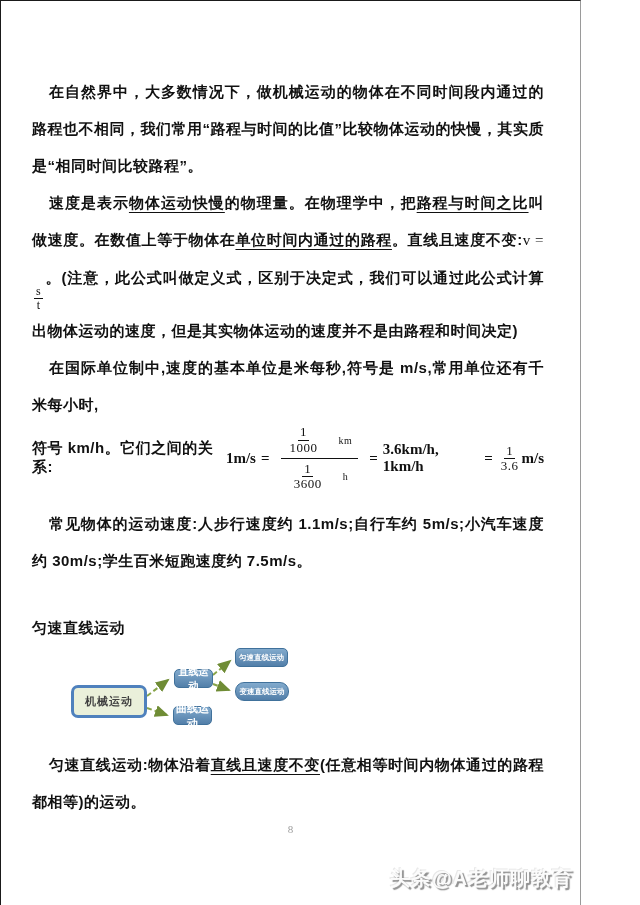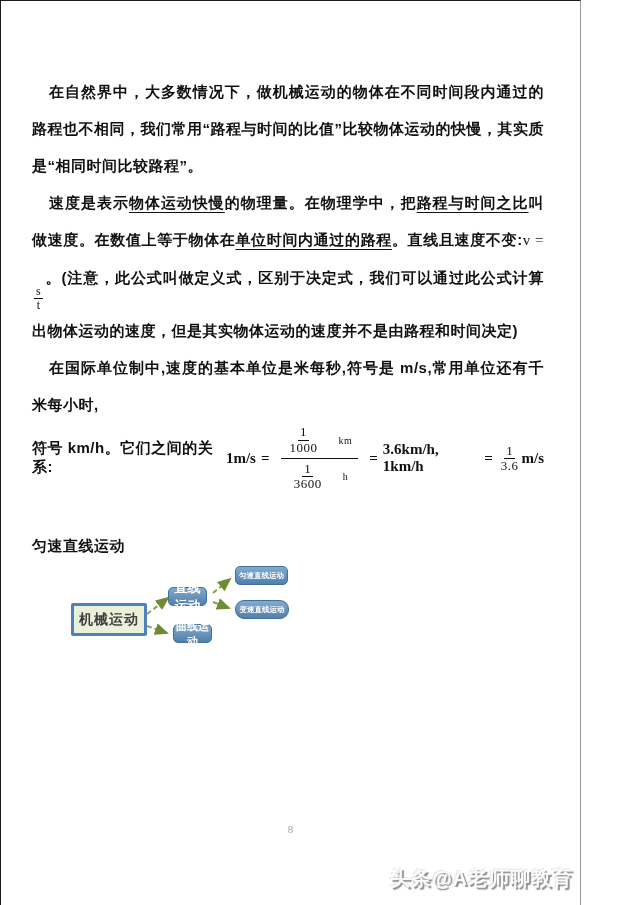--- a/index.html
+++ b/index.html
@@ -42,28 +42,28 @@
   .mrow .frac { vertical-align:middle; margin:0 1px; font-size:13px; }
   .unit { font-size:10px; margin-left:18px; }
   
   .diagram { position:relative; height:100px; margin-top:0; }
   .dnode {
     position:absolute; display:flex; align-items:center; justify-content:center;
     box-sizing:border-box; text-align:center;
   }
   .dnode.root {
     left:39px; top:39px; width:76px; height:33px;
-    background:#eaf0da; border:3px solid #4f81bd; border-radius:2px;
-    color:#3f3f3f; font-size:14px; font-weight:bold; letter-spacing:1px;
+    background:#eaf0da; border:3px solid #4f81bd; border-radius:7px;
+    color:#3f3f3f; font-size:11px; font-weight:bold; letter-spacing:1px;
   }
   .dnode.blue {
     background:linear-gradient(#82aacd,#527fa9); border:1px solid #40719b; border-radius:5px;
     color:#fff; font-weight:bold;
   }
-  .dnode.n-line   { left:136px; top:23px;  width:39px; height:19px; font-size:13px; }
+  .dnode.n-line   { left:142px; top:23px;  width:39px; height:19px; font-size:10px; }
   .dnode.n-curve  { left:141px; top:60px;  width:39px; height:19px; font-size:11px; }
   .dnode.n-uni    { left:203px; top:2px;   width:53px; height:19px; font-size:7.5px; }
   .dnode.n-var    { left:203px; top:36px;  width:54px; height:19px; font-size:7.5px;border-radius:9px; }
   .diagram svg { position:absolute; left:0; top:0; }
   
   .page-number {
     position:absolute; left:0; right:0; top:822px; text-align:center;
     color:#9b9b9b; font-size:11px; font-family:"Liberation Serif", serif;
   }
   .watermark {
@@ -121,20 +121,21 @@
     <span class="mtext gap">=</span>
     <span class="mrow">
       <span class="frac">
         <span class="fnum">1</span>
         <span class="fden">3.6</span>
       </span>
       <span class="mtext">m/s</span>
     </span>
   </div>
 
+  <p class="para p4"><span>常见物体的运动速度:人步行速度约 1.1m/s;自行车约 5m/s;小汽车速度约 30m/s;学生百米短跑速度约 7.5m/s。</span></p>
 
   <h3 class="heading h-uniform">匀速直线运动</h3>
 
   <div class="diagram">
     <svg width="573" height="100" viewBox="0 0 573 100">
       <defs>
         <marker id="ah" markerWidth="8" markerHeight="8" refX="6" refY="3" orient="auto">
           <path d="M0,0 L7,3 L0,6 Z" fill="#6f8c35"></path>
         </marker>
       </defs>
@@ -145,18 +146,19 @@
         <line x1="181" y1="38" x2="197" y2="44" marker-end="url(#ah)"></line>
       </g>
     </svg>
     <div class="dnode root">机械运动</div>
     <div class="dnode blue n-line">直线运动</div>
     <div class="dnode blue n-curve">曲线运动</div>
     <div class="dnode blue n-uni">匀速直线运动</div>
     <div class="dnode blue n-var">变速直线运动</div>
   </div>
 
+  <p class="para p5"><span>匀速直线运动:物体沿着</span><u>直线且速度不变</u><span>(任意相等时间内物体通过的路程都相等)的运动。</span></p>
 
   <div class="page-number">8</div>
 
   <div class="watermark">头条@A老师聊教育</div>
 
 </div>
 
 </body></html>

